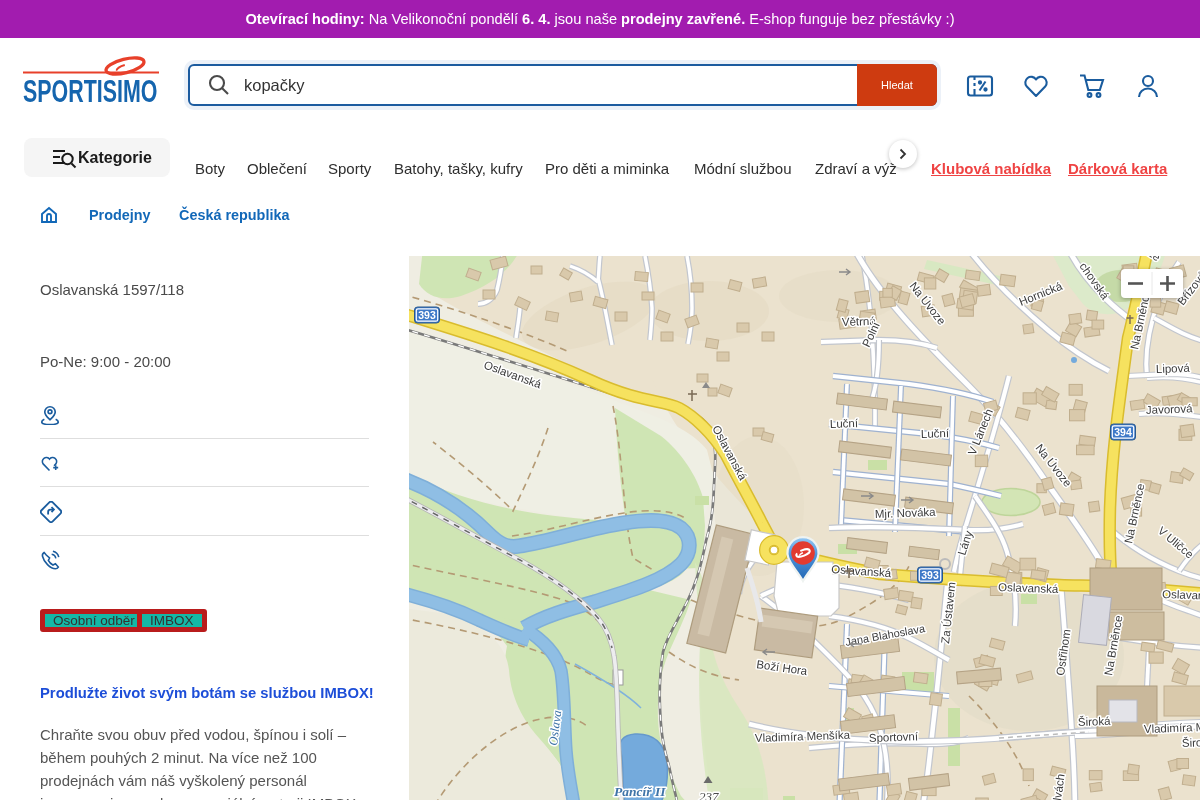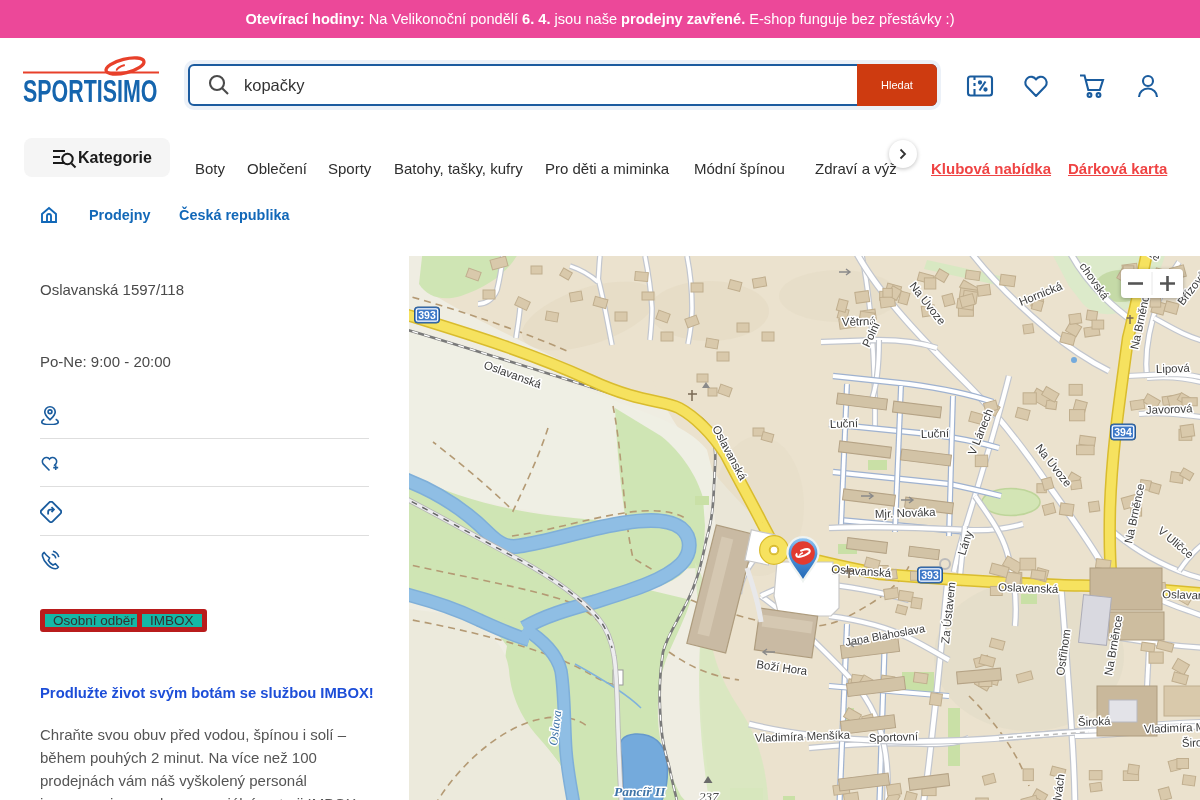--- a/index.html
+++ b/index.html
@@ -1,18 +1,18 @@
 <!DOCTYPE html>
 <html lang="cs"><head><meta charset="utf-8">
 <title>Sportisimo</title>
 <style>
 * { margin:0; padding:0; box-sizing:border-box; }
 html,body { width:1200px; height:800px; overflow:hidden; font-family:"Liberation Sans", sans-serif; }
 body { position:relative; }
-.topbar { height:38px; background:#ec4899; color:#fff; font-size:14.6px; display:flex; align-items:center; justify-content:center; }
+.topbar { height:38px; background:#a21caf; color:#fff; font-size:14.6px; display:flex; align-items:center; justify-content:center; }
 .topbar b { font-weight:bold; }
 .header { height:94px; background:#fff; position:relative; }
 .logo { position:absolute; left:23px; top:17px; }
 .search { position:absolute; left:188px; top:26px; width:749px; height:42px; border:2px solid #1D5C9F; border-radius:6px; background:#fff; box-shadow:0 0 0 4px rgba(150,180,215,0.18); display:flex; align-items:center; }
 .search .mag { margin-left:17px; }
 .search .q { margin-left:13px; font-size:16.5px; color:#333; }
 .search .btn { position:absolute; right:-2px; top:-2px; height:42px; width:80px; background:#CE3B10; color:#fff; font-size:11px; border-radius:0 6px 6px 0; display:flex; align-items:center; justify-content:center; }
 .hicons { position:absolute; top:35px; }
 .nav { height:51px; background:#fff; position:relative; font-size:15px; color:#2E2E2E; }
 .kat { position:absolute; left:24px; top:6px; width:146px; height:39px; background:#F5F5F5; border-radius:8px; display:flex; align-items:center; }
@@ -95,21 +95,21 @@
           <line x1="19.5" y1="17.5" x2="23.5" y2="21.5"></line>
         </g>
       </svg>
     <span class="kt">Kategorie</span>
   </div>
   <span class="it" style="left:195px">Boty</span>
   <span class="it" style="left:247px">Oblečení</span>
   <span class="it" style="left:328px">Sporty</span>
   <span class="it" style="left:394px">Batohy, tašky, kufry</span>
   <span class="it" style="left:545px">Pro děti a miminka</span>
-  <span class="it" style="left:694px">Módní špínou</span>
+  <span class="it" style="left:694px">Módní službou</span>
   <span class="it" style="left:815px">Zdraví a výž</span>
   <div class="circ">
       <svg width="12" height="12" viewBox="0 0 12 12">
         <path d="M 3.5,1.5 L 8,6 L 3.5,10.5" fill="none" stroke="#333" stroke-width="1.8"></path>
       </svg>
     </div>
   <span class="it bold" style="left:931px">Klubová nabídka</span>
   <span class="it bold" style="left:1068px">Dárková karta</span>
 </div>
 <div class="content">

